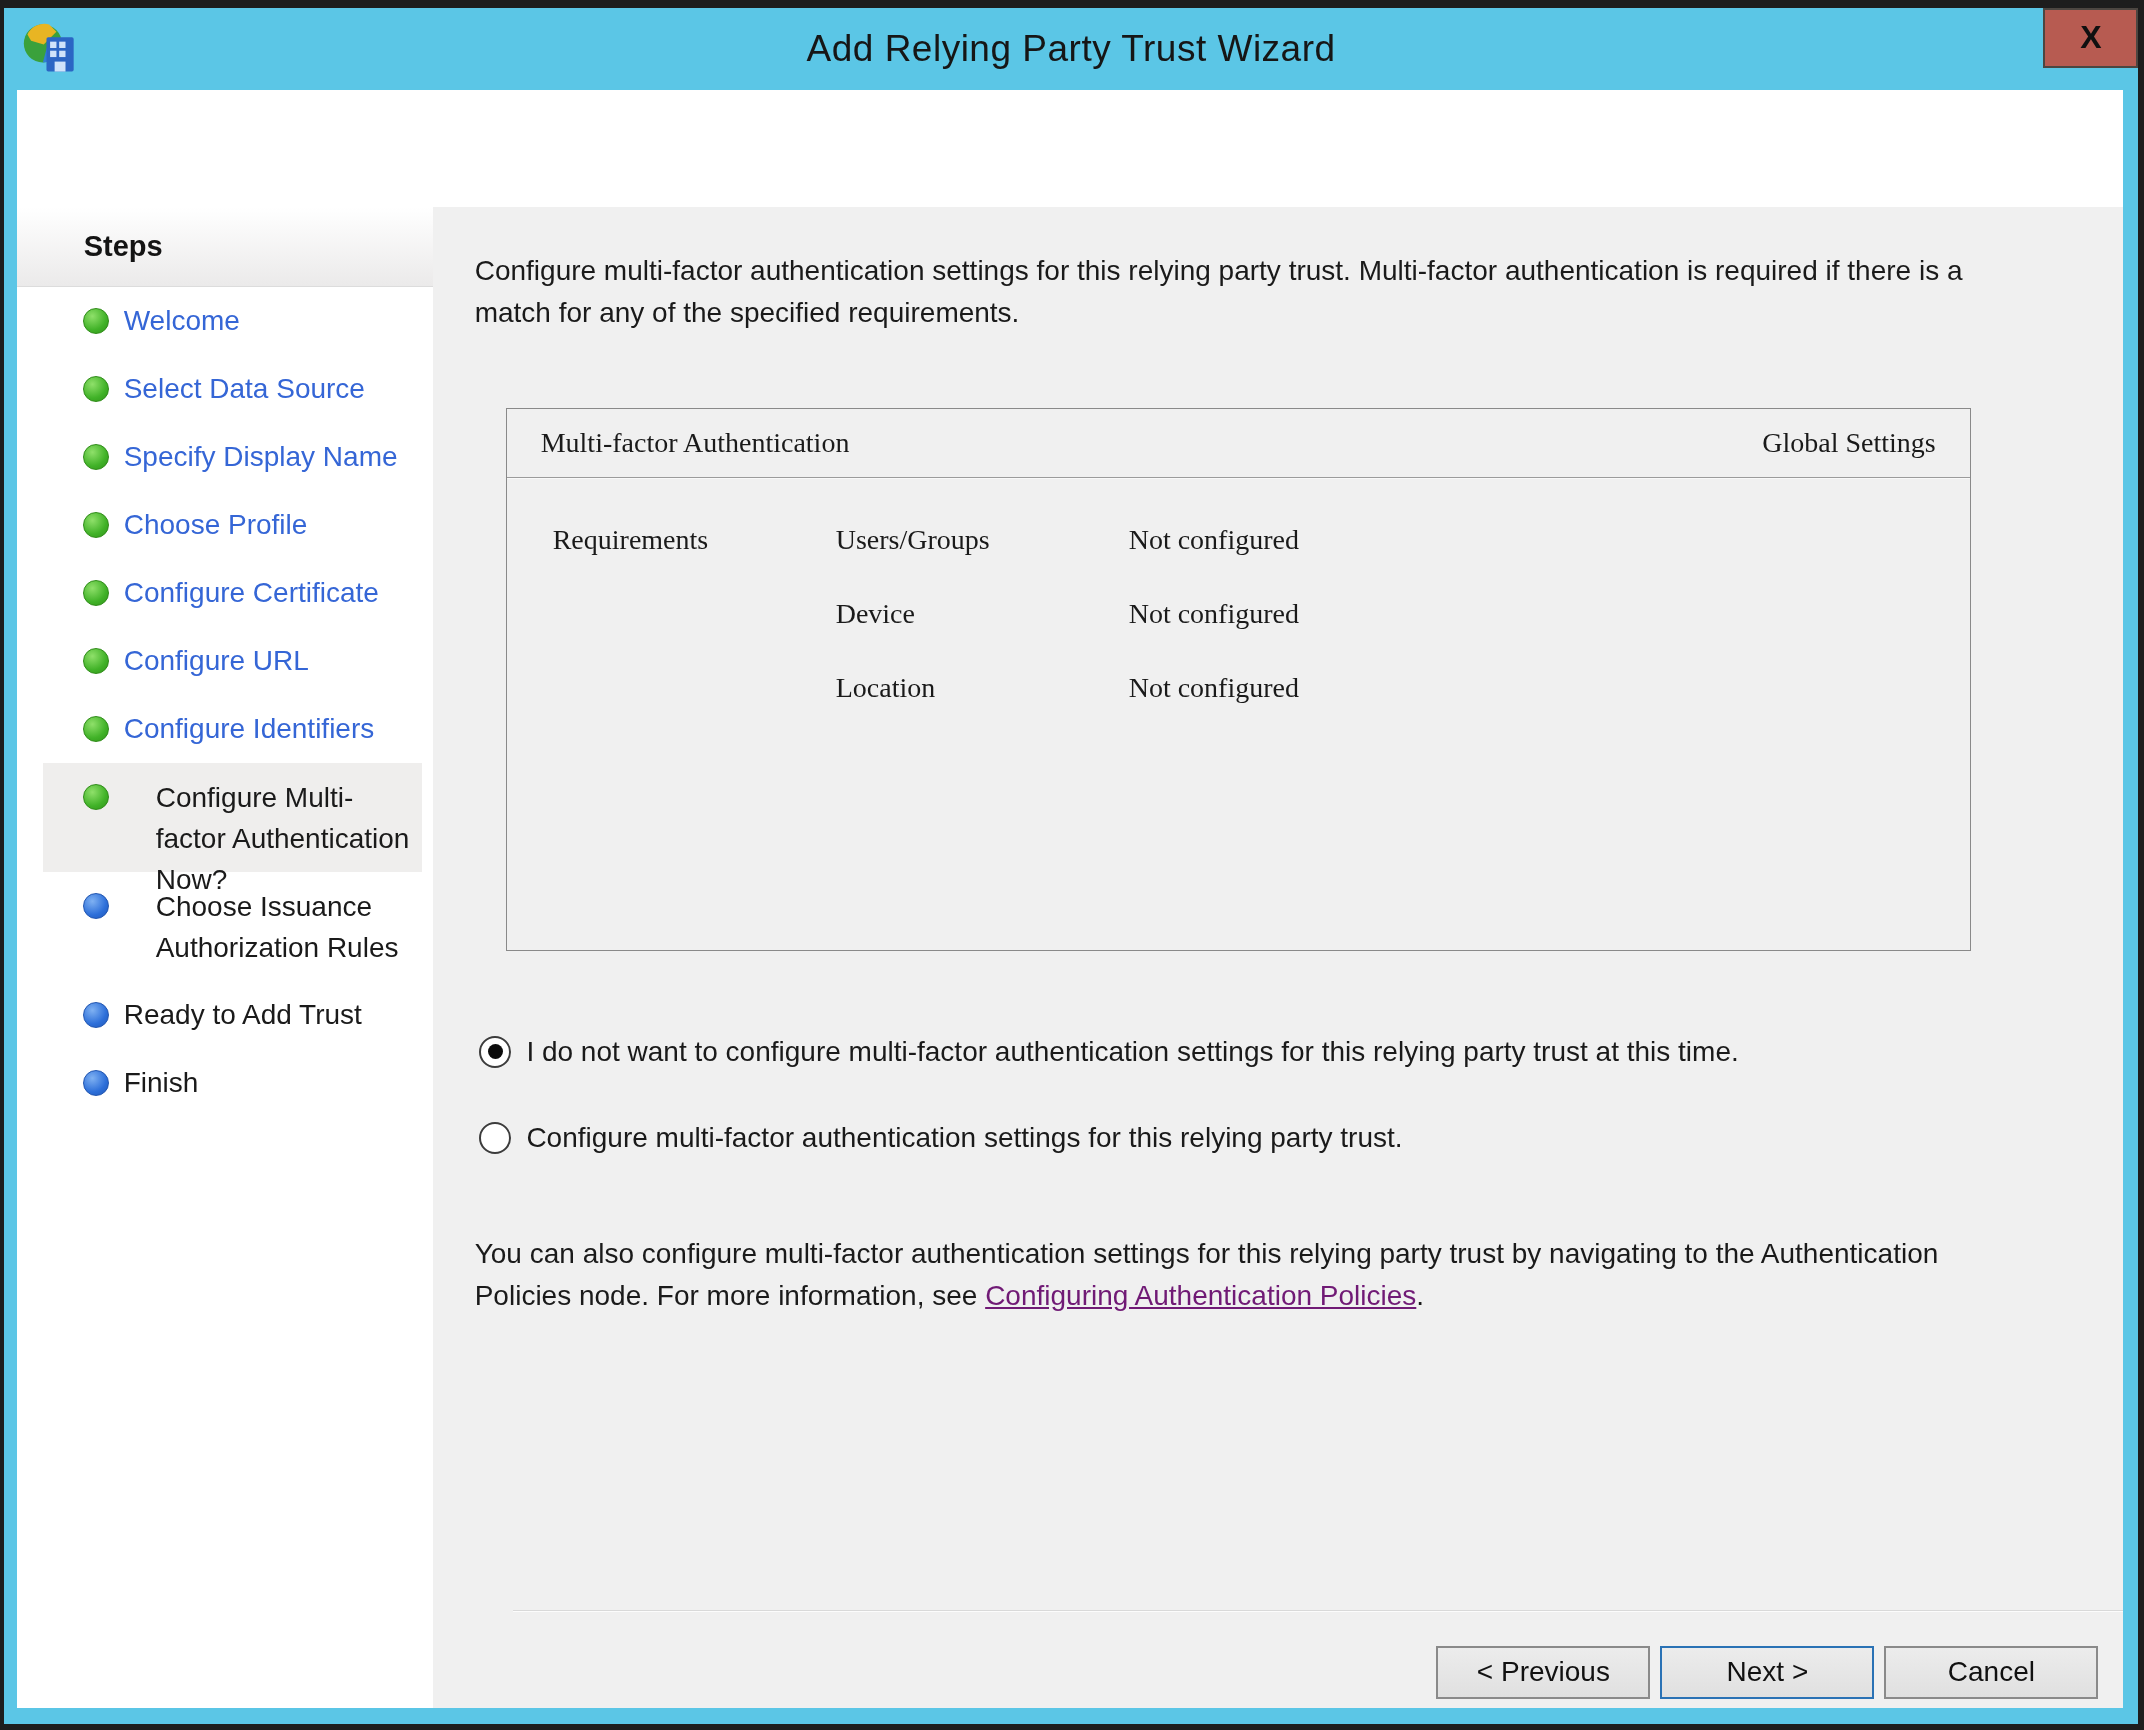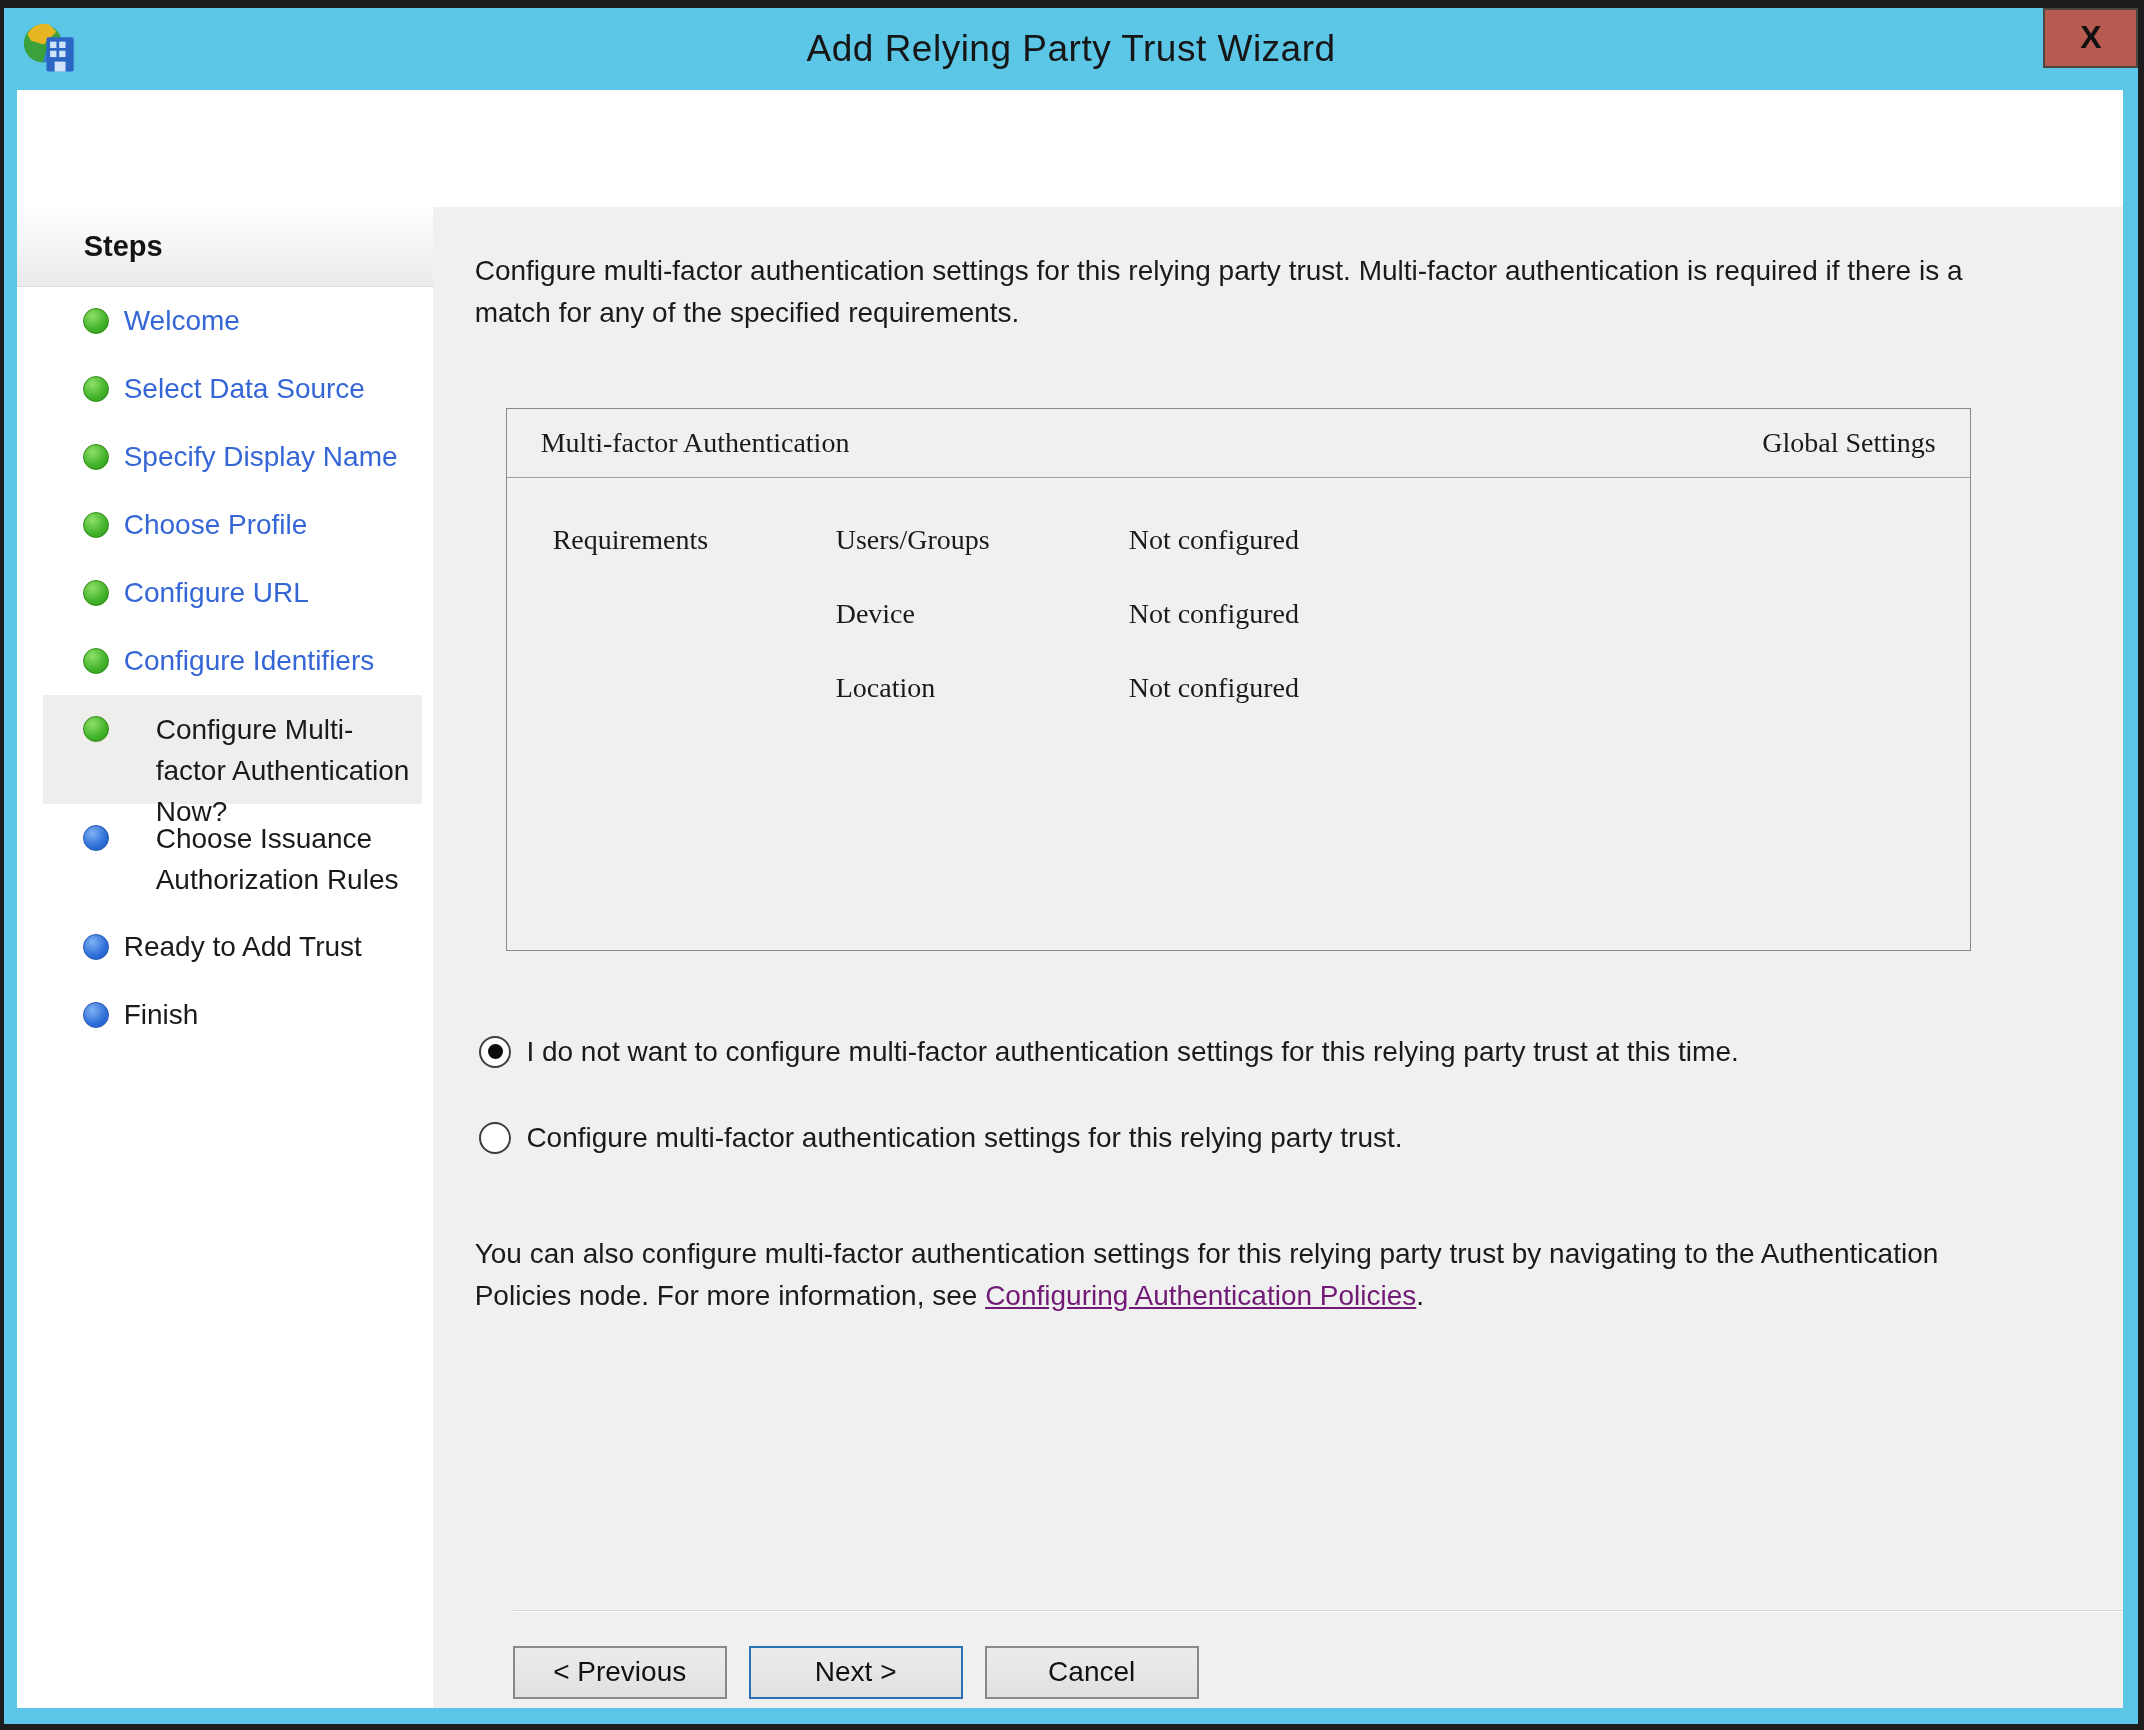--- a/index.html
+++ b/index.html
@@ -94,22 +94,22 @@
   }
 
   .footnote { margin-top:79px; font-size:28px; line-height:42px; width:1506px; }
   .footnote .flink { color:#701a75; text-decoration:underline; cursor:pointer; }
 
   
   .footer {
     position:absolute; left:496px; right:0; bottom:0; height:98px;
     background:#f0f0f0; border-top:1.9px solid #d9d9d9;
     box-shadow:inset 0 0.9px 0 #fcfcfc;
-    display:flex; justify-content:flex-start; align-items:flex-start;
-    gap:22px; padding:35px 25px 0 0;
+    display:flex; justify-content:flex-end; align-items:flex-start;
+    gap:10px; padding:35px 25px 0 0;
   }
   .btn {
     width:214px; height:53px;
     background:linear-gradient(#ececec, #e0e0e0);
     border:2.8px solid #8a8a8a;
     font-family:"Liberation Sans", sans-serif;
     font-size:28px; color:#111111; cursor:pointer;
   }
   .btn.default { border:2.8px solid #2a72b5; }
 </style>
@@ -158,20 +158,24 @@
             <li class="step completed">
               <span class="dot green"></span>
               <span class="lbl">Specify Display Name</span>
             </li>
             <li class="step completed">
               <span class="dot green"></span>
               <span class="lbl">Choose Profile</span>
             </li>
             <li class="step completed">
               <span class="dot green"></span>
+              <span class="lbl">Configure Certificate</span>
+            </li>
+            <li class="step completed">
+              <span class="dot green"></span>
               <span class="lbl">Configure URL</span>
             </li>
             <li class="step completed">
               <span class="dot green"></span>
               <span class="lbl">Configure Identifiers</span>
             </li>
             <li class="step current two-line">
               <span class="dot green"></span>
               <span class="lbl">Configure Multi-factor Authentication Now?</span>
             </li>

